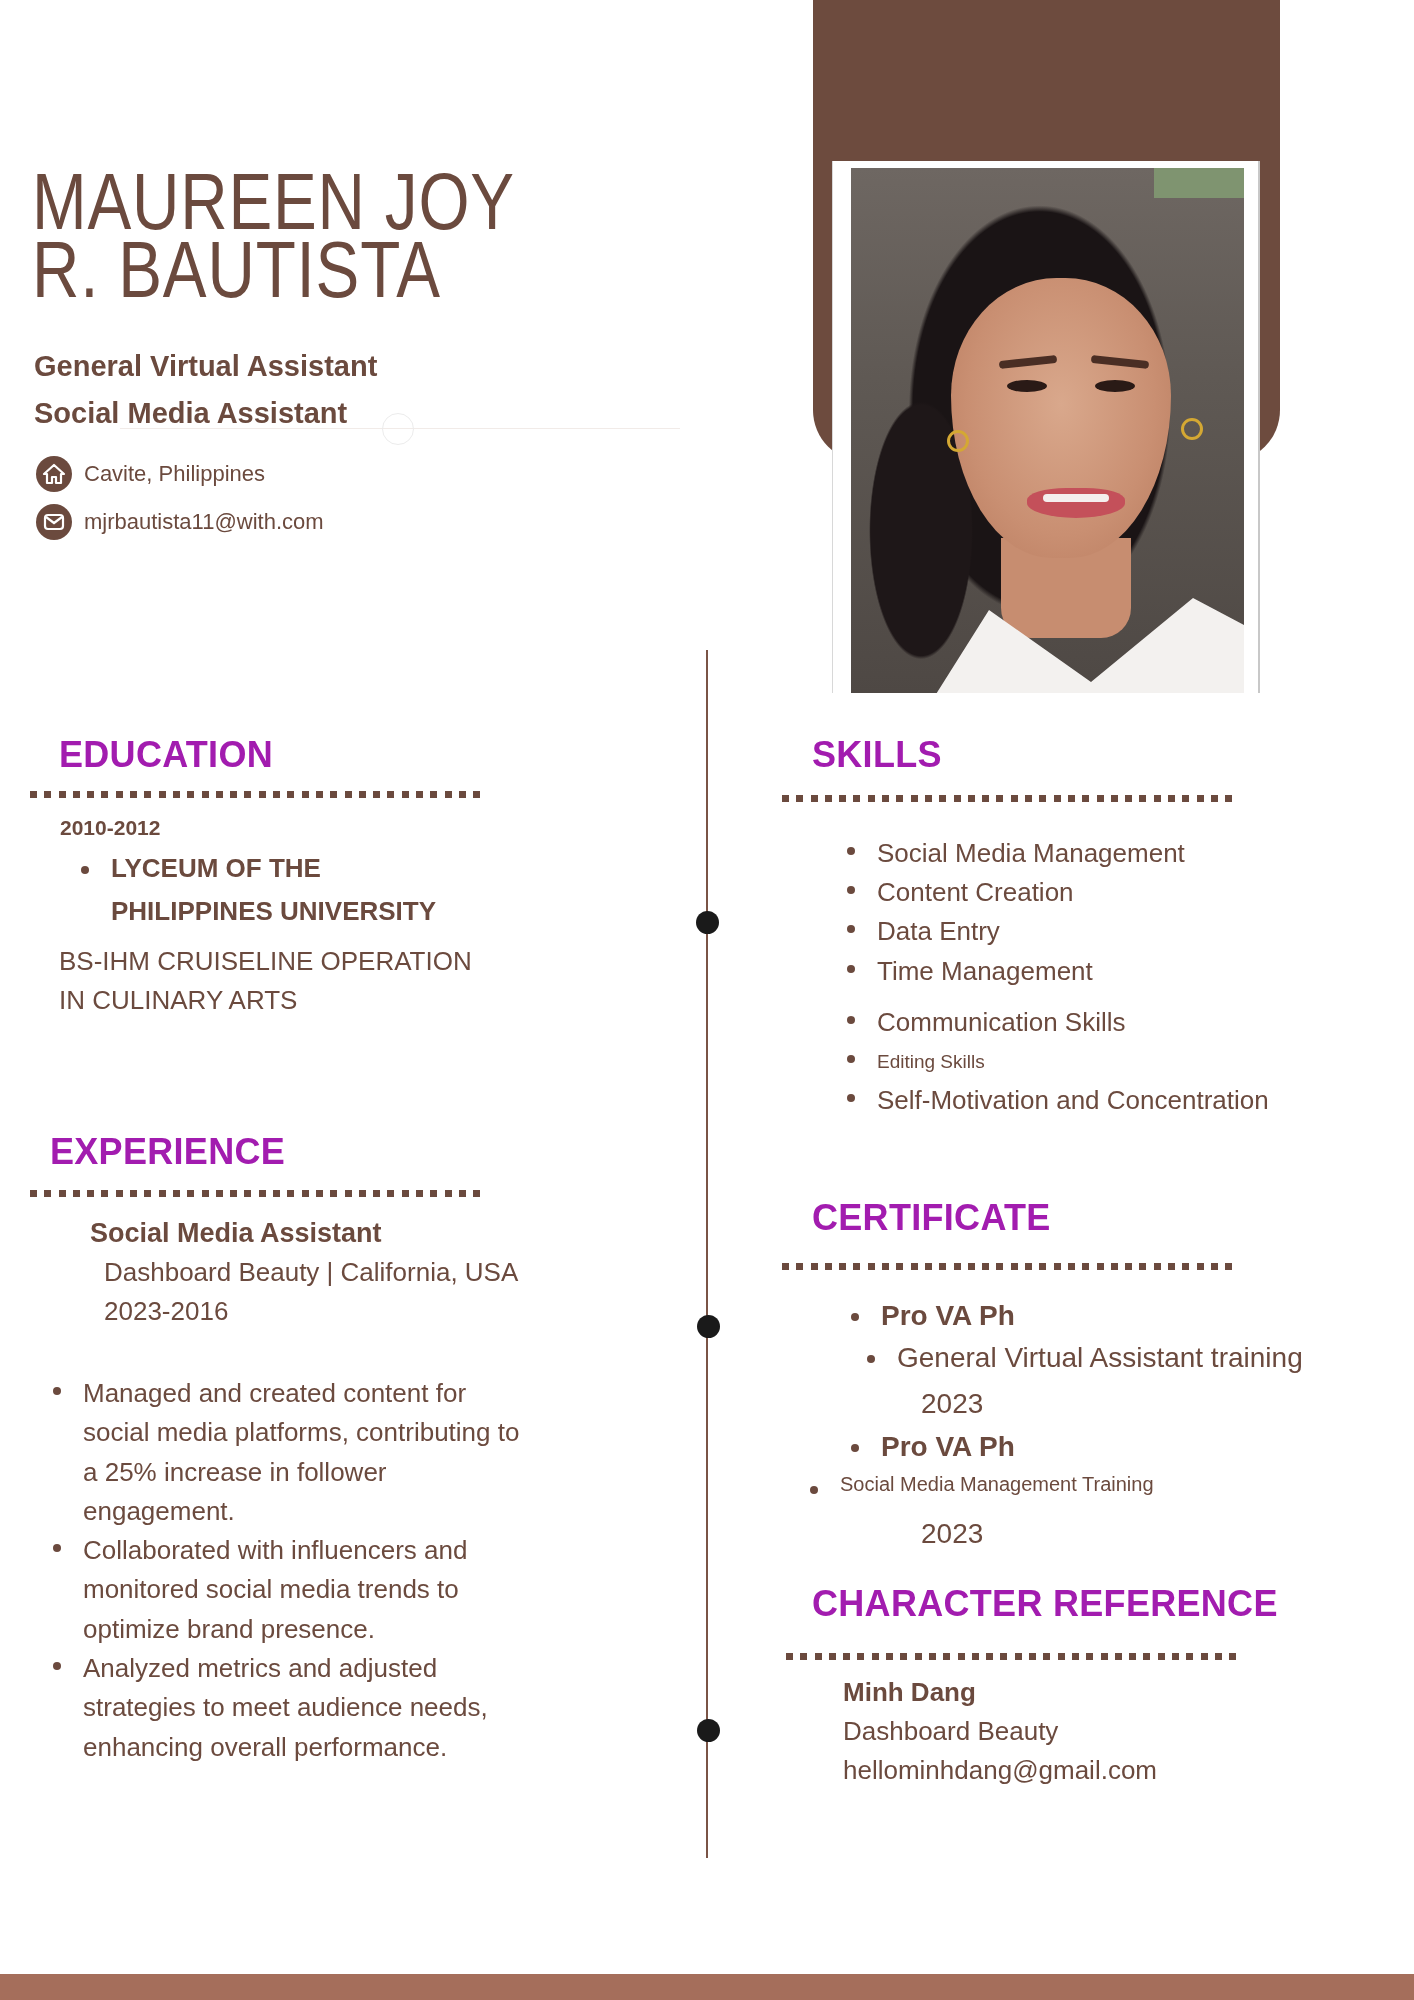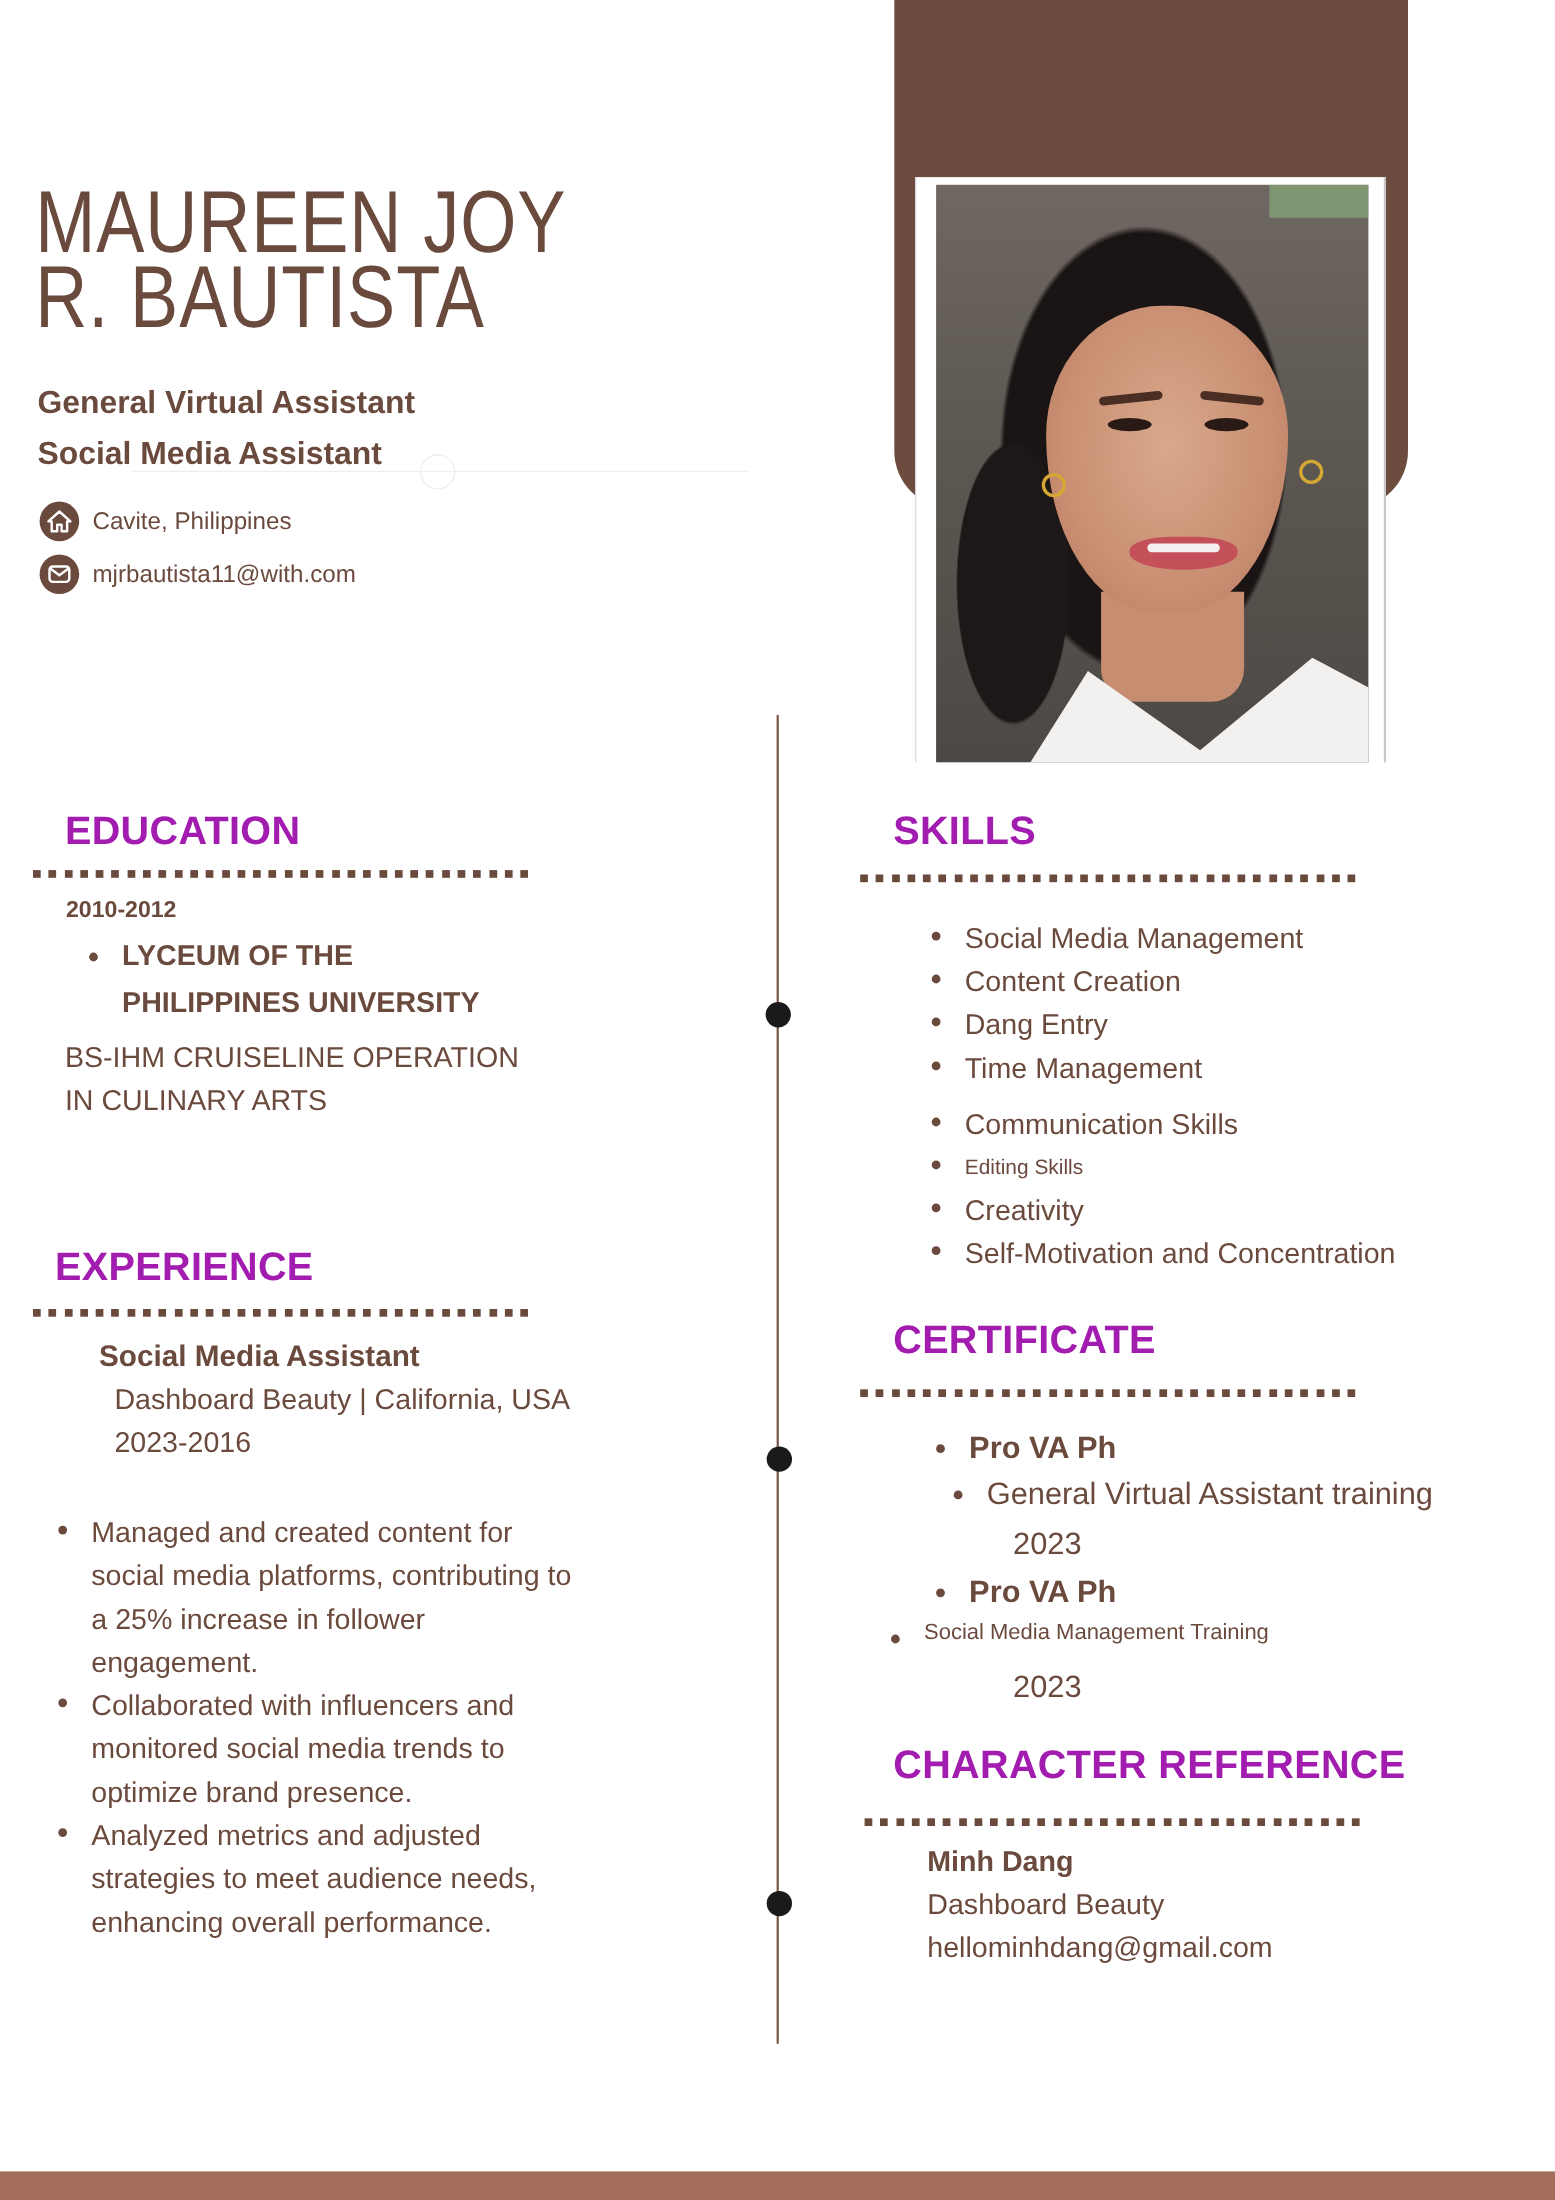--- a/index.html
+++ b/index.html
@@ -282,25 +282,24 @@
     <span></span>
     <span></span>
     <span></span>
     <span></span>
     <span></span>
     <span></span>
   </div>
 <div class="abs" style="left:877px;top:834px;line-height:39.2px;" id="skills-list">
     <div class="txt bullet" style="position: relative; font-size: 26px;">Social Media Management</div>
     <div class="txt bullet" style="position: relative; font-size: 26px;">Content Creation</div>
-    <div class="txt bullet" style="position: relative; font-size: 26px;">Dang Entry</div>
+    <div class="txt bullet" style="position: relative; font-size: 26px;">Data Entry</div>
     <div class="txt bullet" style="position: relative; font-size: 26px;">Time Management</div>
     <div class="txt bullet" style="position: relative; font-size: 26px; margin-top: 12px;">Communication Skills</div>
     <div class="txt bullet" style="position: relative; font-size: 19px;">Editing Skills</div>
-    <div class="txt bullet" style="position: relative; font-size: 26px;">Creativity</div>
     <div class="txt bullet" style="position: relative; font-size: 26px;">Self-Motivation and Concentration</div>
   </div>
 
 <div class="abs sec-title" style="left:812px;top:1197px;">CERTIFICATE</div>
 <div class="abs dots" style="left:782px;top:1263px;">
     <span></span>
     <span></span>
     <span></span>
     <span></span>
     <span></span>

